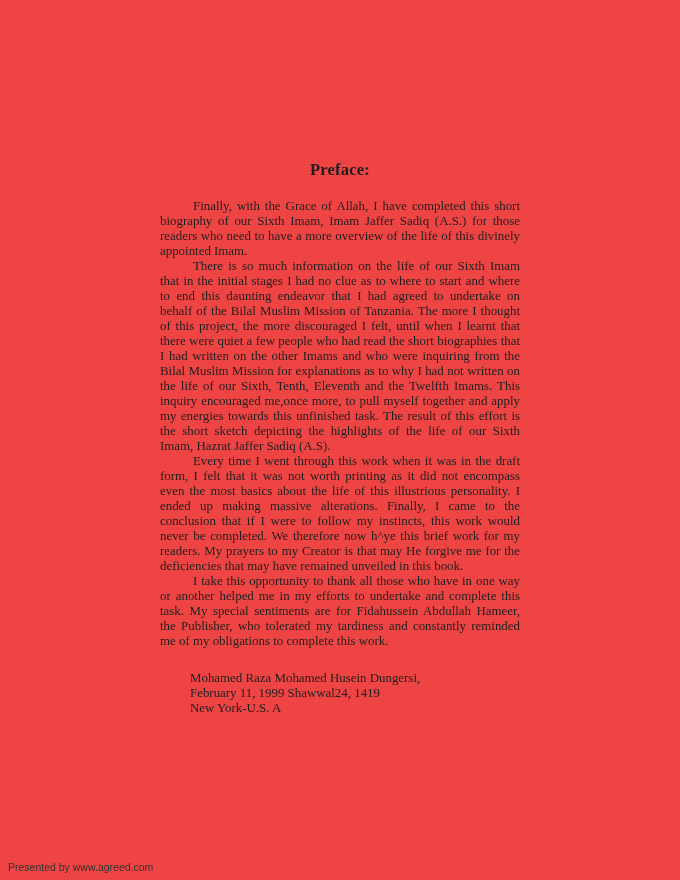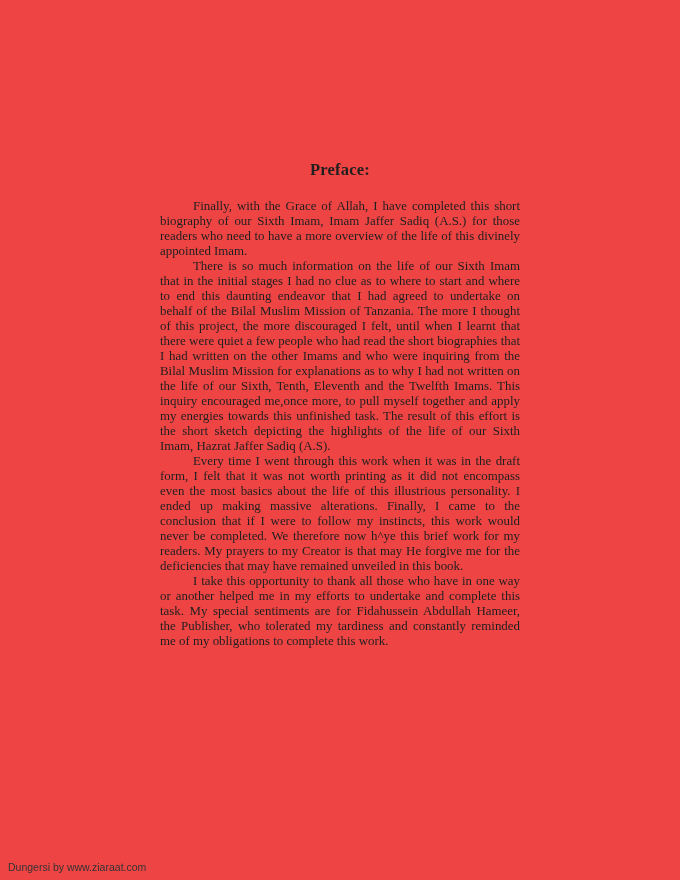--- a/index.html
+++ b/index.html
@@ -64,17 +64,22 @@
 <div class="page">
 
   <div class="doc-title">Preface:</div>
 
   <div class="content">
     <p>Finally, with the Grace of Allah, I have completed this short biography of our Sixth Imam, Imam Jaffer Sadiq (A.S.) for those readers who need to have a more overview of the life of this divinely appointed Imam.</p>
     <p>There is so much information on the life of our Sixth Imam that in the initial stages I had no clue as to where to start and where to end this daunting endeavor that I had agreed to undertake on behalf of the Bilal Muslim Mission of Tanzania. The more I thought of this project, the more discouraged I felt, until when I learnt that there were quiet a few people who had read the short biographies that I had written on the other Imams and who were inquiring from the Bilal Muslim Mission for explanations as to why I had not written on the life of our Sixth, Tenth, Eleventh and the Twelfth Imams. This inquiry encouraged me,once more, to pull myself together and apply my energies towards this unfinished task. The result of this effort is the short sketch depicting the highlights of the life of our Sixth Imam, Hazrat Jaffer Sadiq (A.S).</p>
     <p>Every time I went through this work when it was in the draft form, I felt that it was not worth printing as it did not encompass even the most basics about the life of this illustrious personality. I ended up making massive alterations. Finally, I came to the conclusion that if I were to follow my instincts, this work would never be completed. We therefore now h^ye this brief work for my readers. My prayers to my Creator is that may He forgive me for the deficiencies that may have remained unveiled in this book.</p>
     <p>I take this opportunity to thank all those who have in one way or another helped me in my efforts to undertake and complete this task. My special sentiments are for Fidahussein Abdullah Hameer, the Publisher, who tolerated my tardiness and constantly reminded me of my obligations to complete this work.</p>
 
+    <div class="signature">
+      <div>Mohamed Raza Mohamed Husein Dungersi,</div>
+      <div>February 11, 1999 Shawwal24, 1419</div>
+      <div>New York-U.S. A</div>
+    </div>
   </div>
 
-  <div class="footer-credit">Dungersi by www.ziaraat.com</div>
+  <div class="footer-credit">Presented by www.agreed.com</div>
 
 </div>
 
 </body></html>

